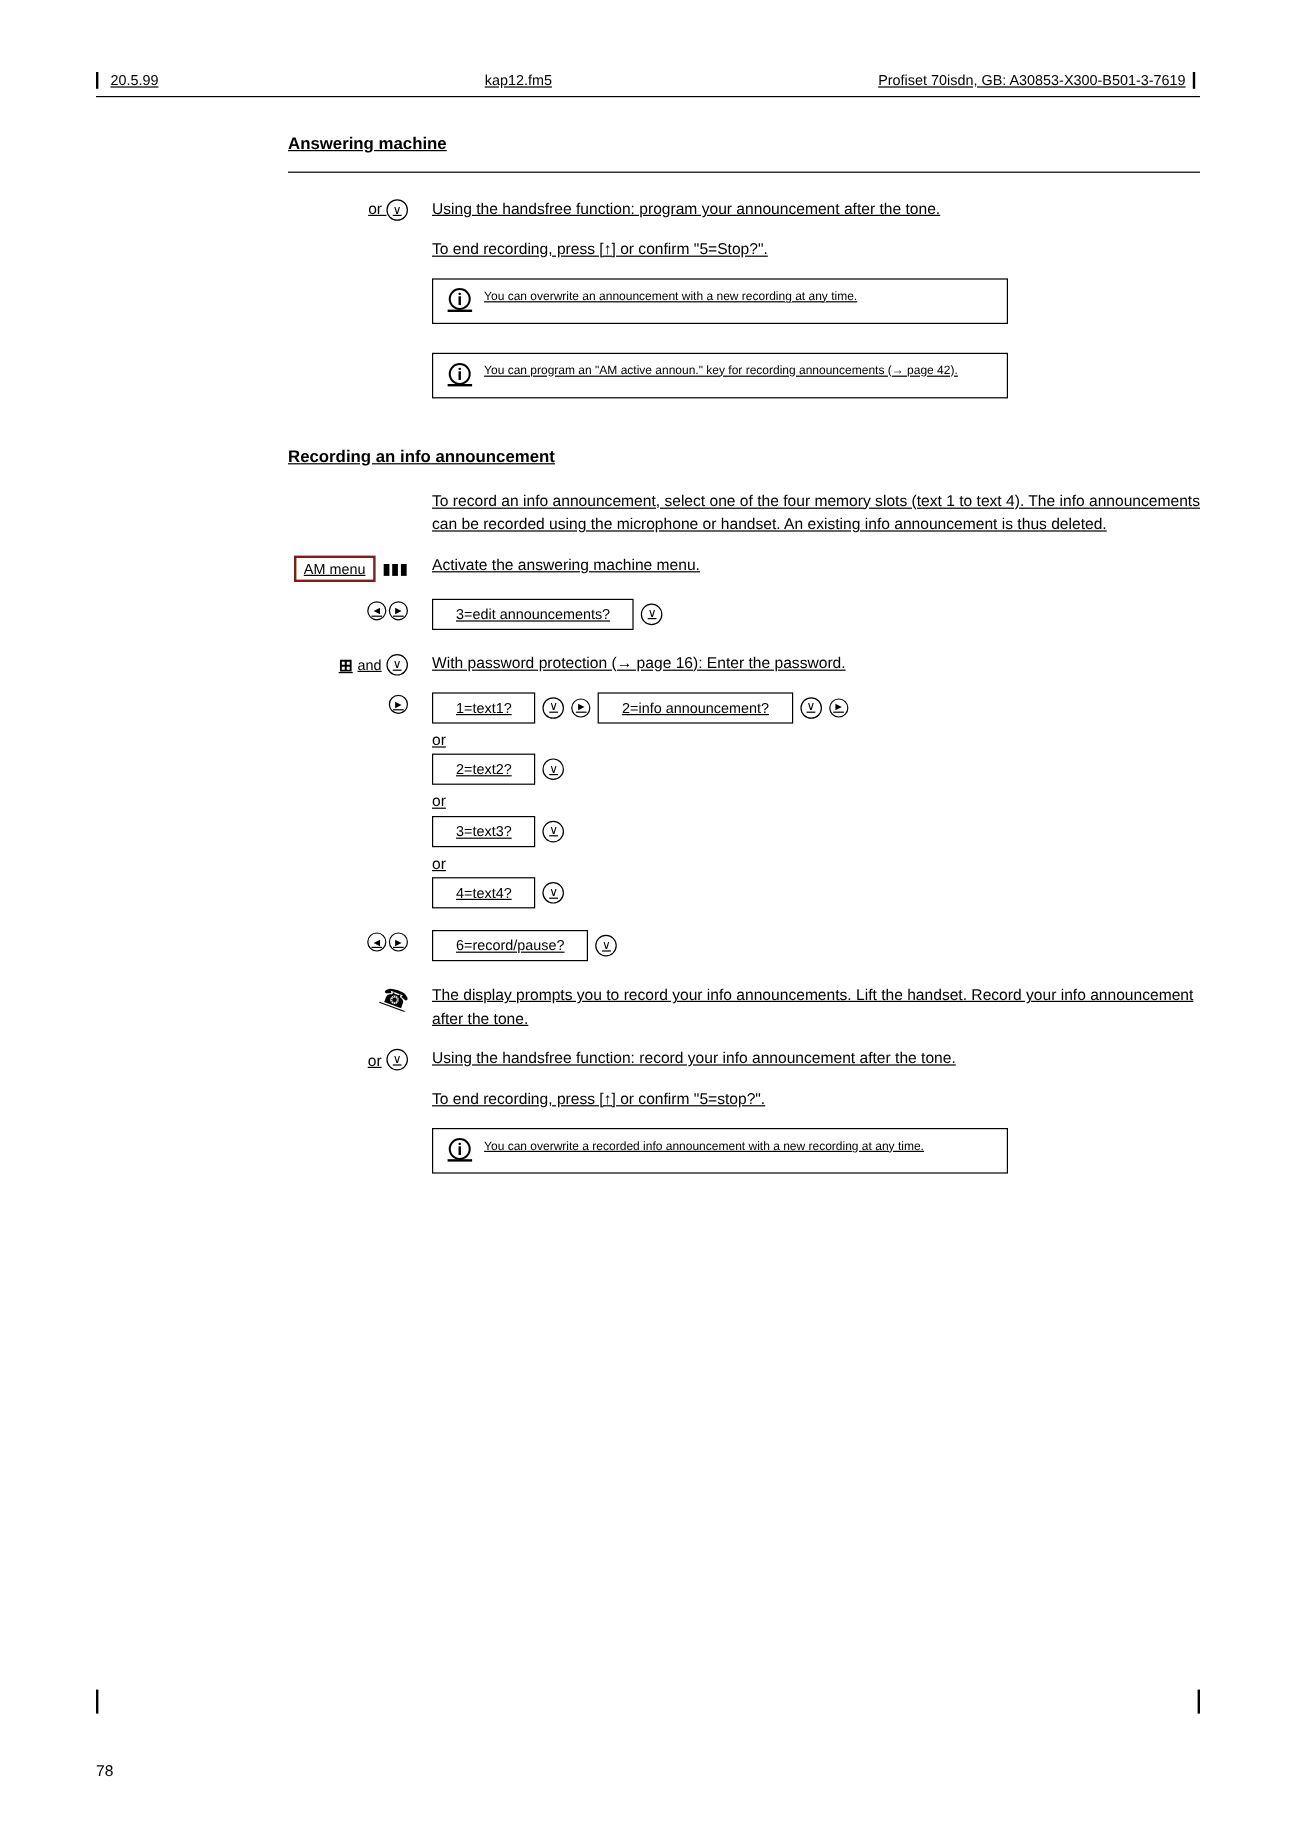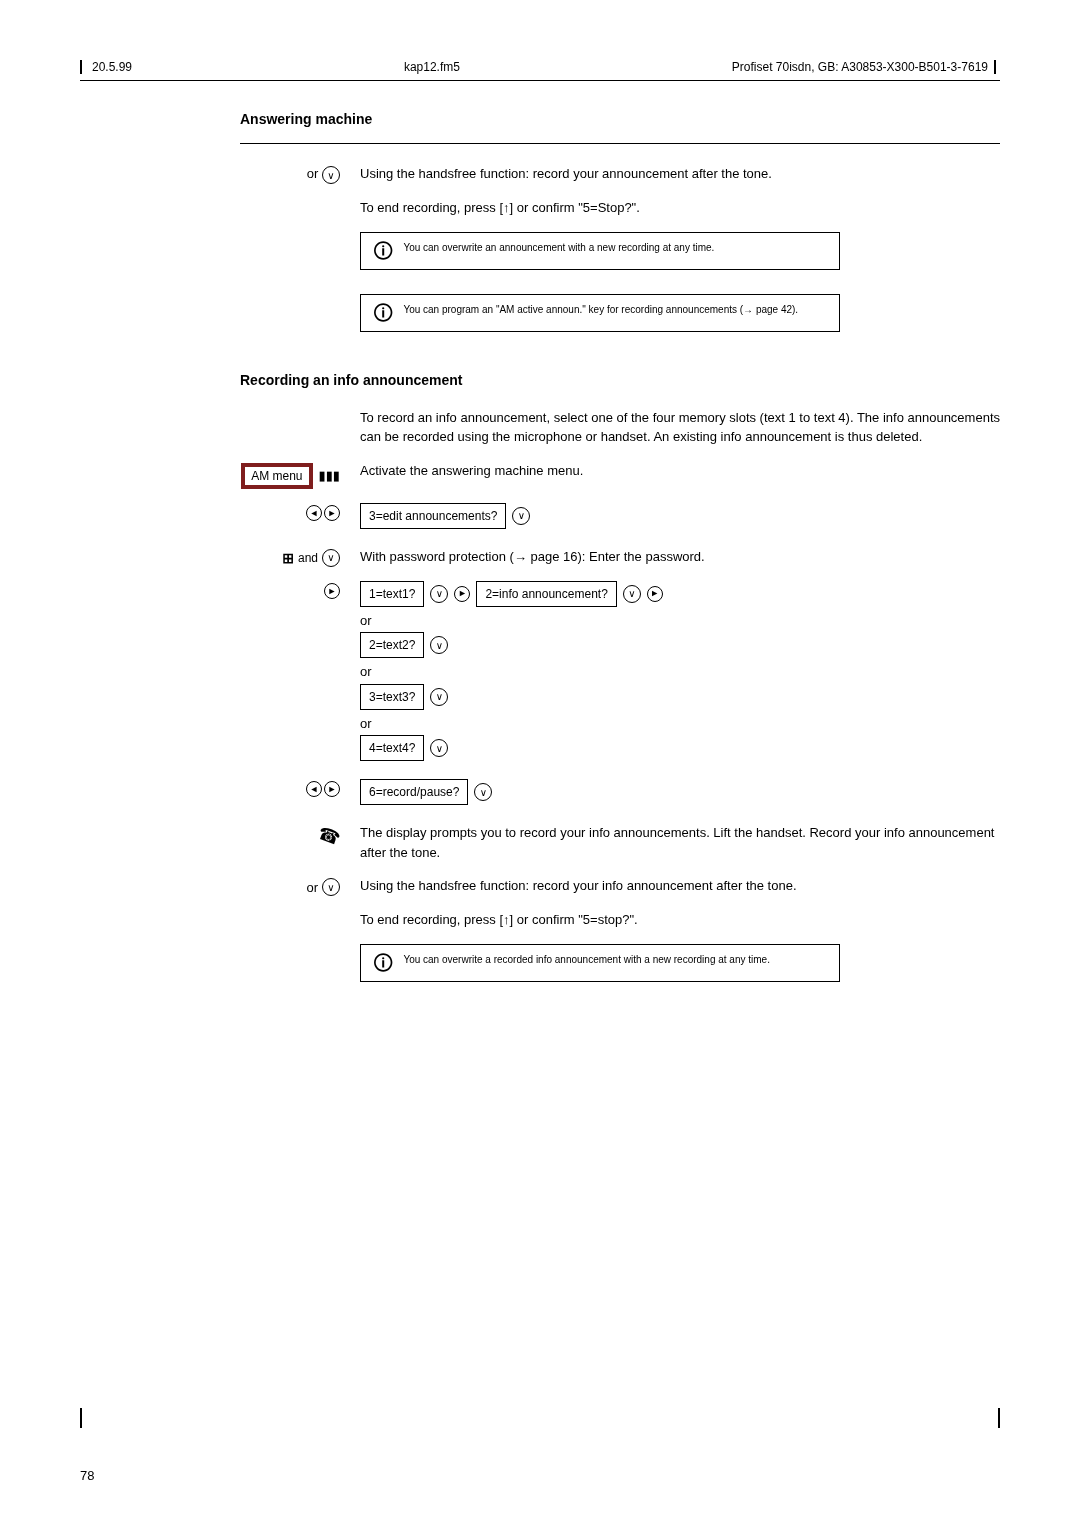--- a/index.html
+++ b/index.html
@@ -11,20 +11,21 @@
       width: 1080px;
       min-height: 1528px;
       position: relative;
     }
 
     .page {
       width: 1080px;
       min-height: 1528px;
       padding: 60px 80px 60px 80px;
       position: relative;
+      text-decoration: underline;
     }
 
     
     .header {
       display: flex;
       justify-content: space-between;
       align-items: center;
       border-bottom: 1px solid #000;
       padding-bottom: 6px;
       margin-bottom: 30px;
@@ -127,29 +128,29 @@
     }
 
     .note-text {
       font-size: 10px;
       line-height: 1.4;
     }
 
     
     .screen-box {
       border: 1px solid #000;
-      padding: 3px 8px;
+      padding: 3px 19px;
       font-size: 12px;
       display: inline-block;
       white-space: nowrap;
     }
 
     
     .am-menu-label {
-      border: 4px solid #7f1d1d;
+      border: 2px solid #7f1d1d;
       padding: 2px 6px;
       font-size: 12px;
       display: inline-block;
       margin-right: 4px;
     }
 
     
     .icon-hash {
       font-size: 14px;
       font-weight: bold;
@@ -234,21 +235,21 @@
     <hr class="divider">
   </div>
 
   <div class="content-block">
     <div class="left-col">
       <span class="or-text">or</span>
       &nbsp;
       <span class="icon-down-arrow">∨</span>
     </div>
     <div class="right-col">
-      <span>Using the handsfree function: record your announcement after the tone.</span>
+      <span>Using the handsfree function: program your announcement after the tone.</span>
     </div>
   </div>
 
   <div class="content-block">
     <div class="left-col"></div>
     <div class="right-col">
       To end recording, press [↑] or confirm "5=Stop?".
     </div>
   </div>
 

